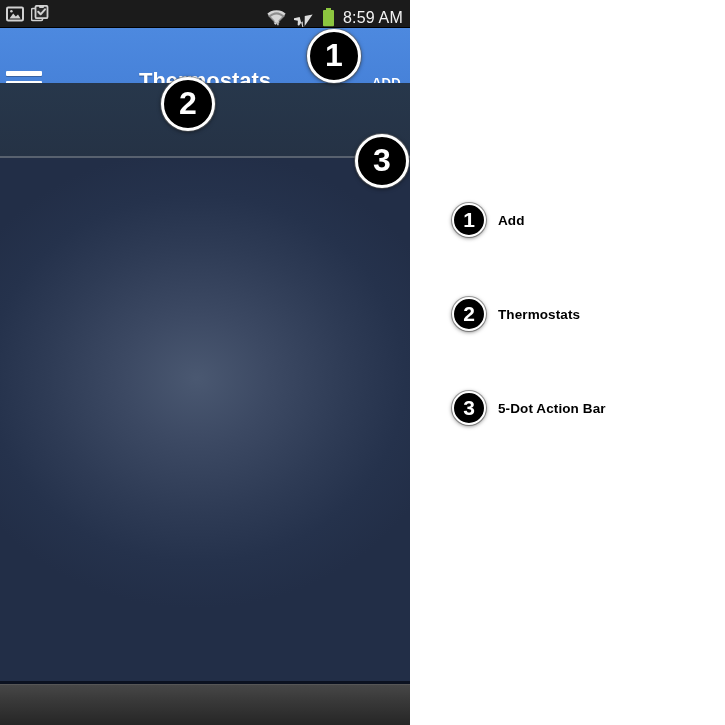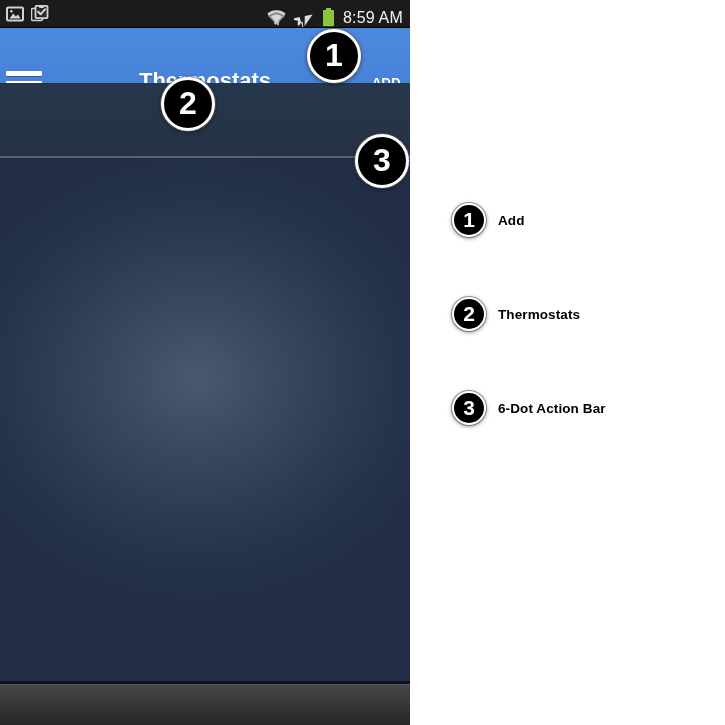--- a/index.html
+++ b/index.html
@@ -333,15 +333,15 @@
     <div class="badge">
       <span>2</span>
     </div>
     <div class="legend-label">Thermostats</div>
   </div>
 
   <div class="legend-row" id="legend-row-3">
     <div class="badge">
       <span>3</span>
     </div>
-    <div class="legend-label">6-Dot Action Bar</div>
+    <div class="legend-label">5-Dot Action Bar</div>
   </div>
 </div>
 
 </body></html>

